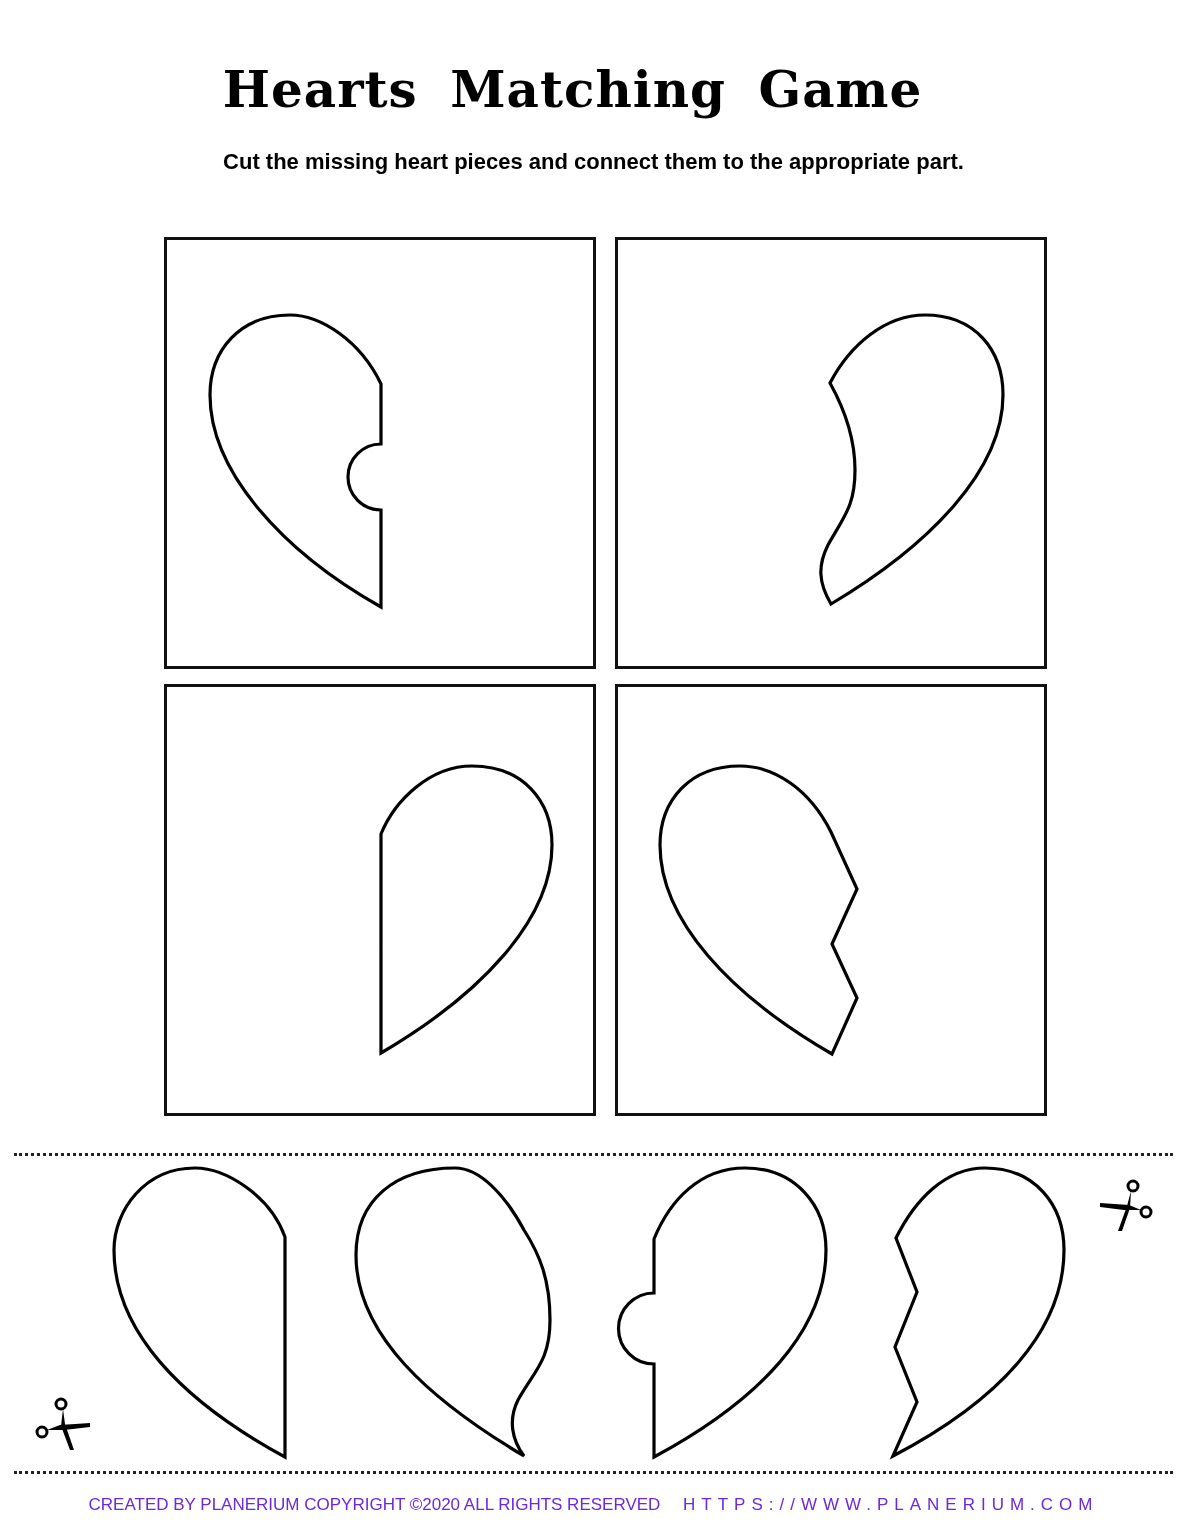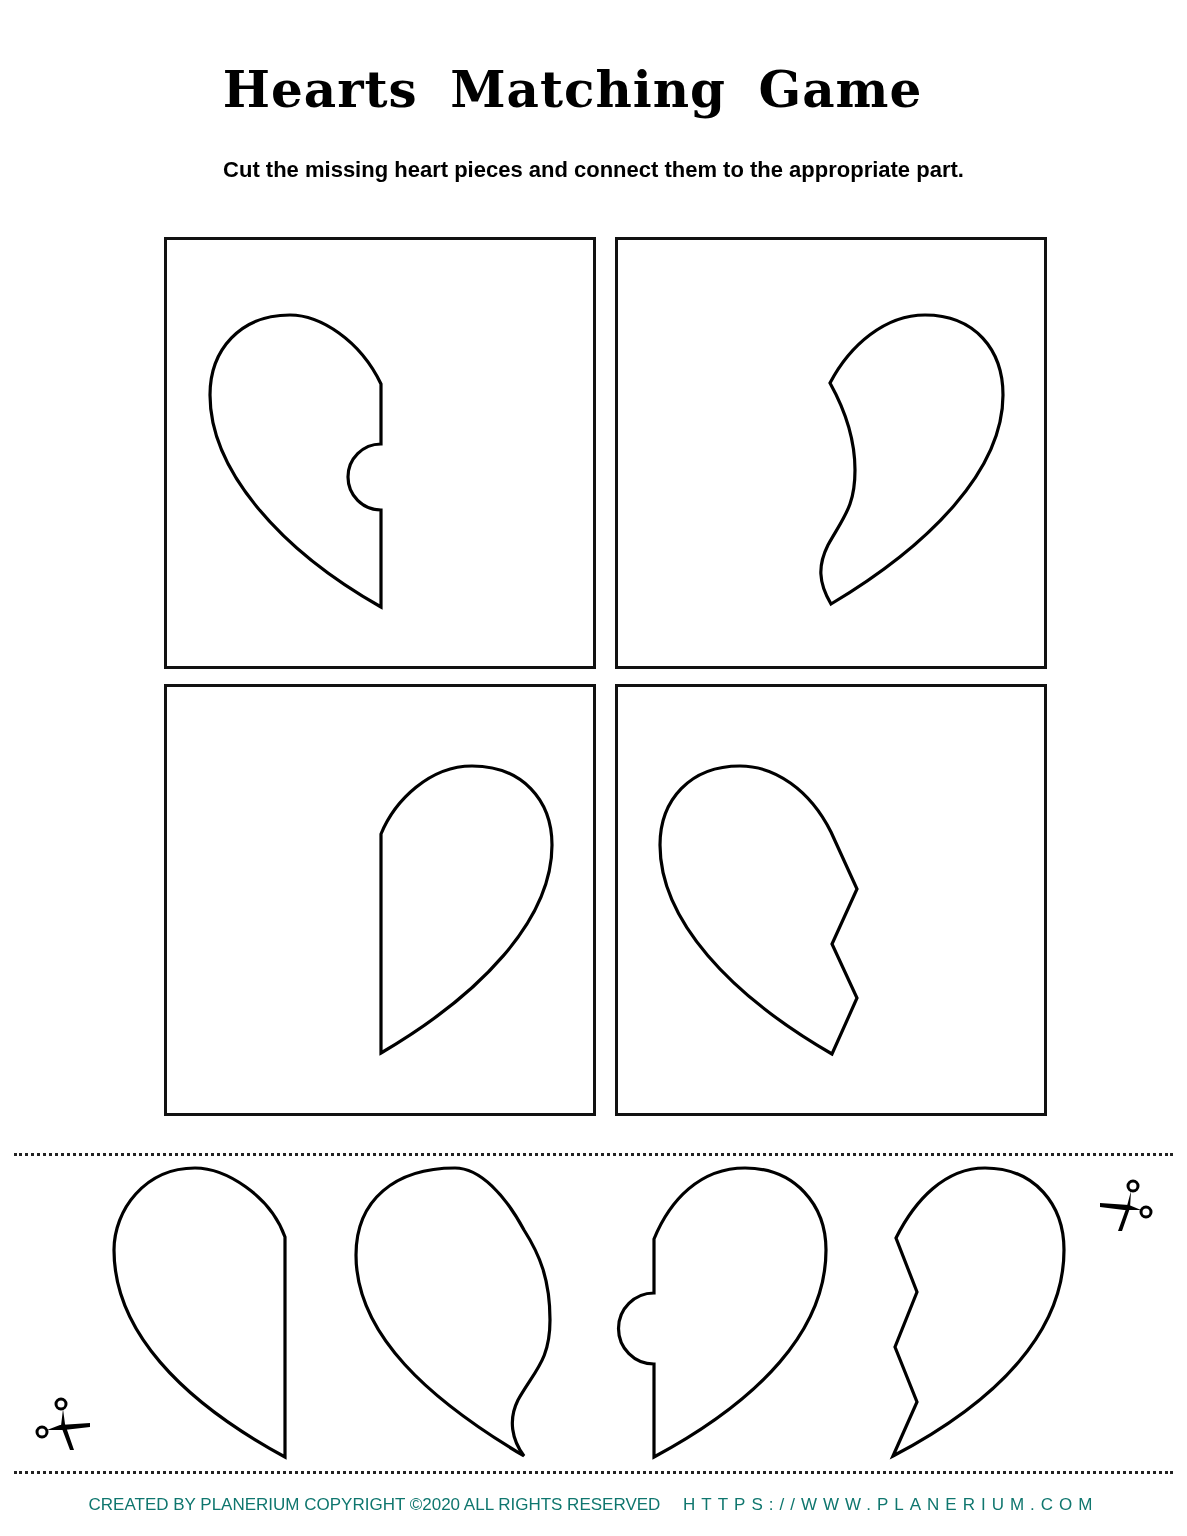--- a/index.html
+++ b/index.html
@@ -6,34 +6,34 @@
     body { width: 1187px; height: 1536px; position: relative; overflow: hidden; font-family: "Liberation Sans", sans-serif; color: #000; }
     .title {
       position: absolute; left: 0; top: 58px; width: 1145px; text-align: center;
       font-family: "DejaVu Serif", "Liberation Serif", serif; font-weight: bold;
       font-size: 50px; letter-spacing: 1px; word-spacing: 14px; line-height: 64px;
     }
     .instructions {
       position: absolute; left: 0; top: 144px; width: 1187px; text-align: center;
       font-family: "Liberation Sans", sans-serif; font-weight: bold; font-size: 22px; line-height: 28px;
     }
-    .instructions div { margin: 12px; }
+    .instructions div { margin: 4px; }
     .box {
       position: absolute; box-sizing: border-box; border: 3px solid #111;
       width: 432px; height: 432px; background: #fff;
     }
     .art { position: absolute; left: 0; top: 0; width: 1187px; height: 1536px; pointer-events: none; }
     .art path, .art circle { pointer-events: auto; }
     .cutline {
       position: absolute; left: 14px; width: 1159px; height: 0;
       border-top: 3px dotted #222;
     }
     .footer {
       position: absolute; left: 0; top: 1494px; width: 1187px; text-align: center;
-      font-family: "Liberation Sans", sans-serif; font-size: 17px; line-height: 22px; color: #0f766e;
+      font-family: "Liberation Sans", sans-serif; font-size: 17px; line-height: 22px; color: #6d28d9;
       white-space: nowrap;
     }
     .footer .credit { letter-spacing: 0px; }
     .footer .url { letter-spacing: 6px; margin-left: 18px; }
     .scissors { position: absolute; width: 64px; height: 64px; }
   </style>
 </head>
 <body>
 
 <div class="title">Hearts Matching Game</div>

